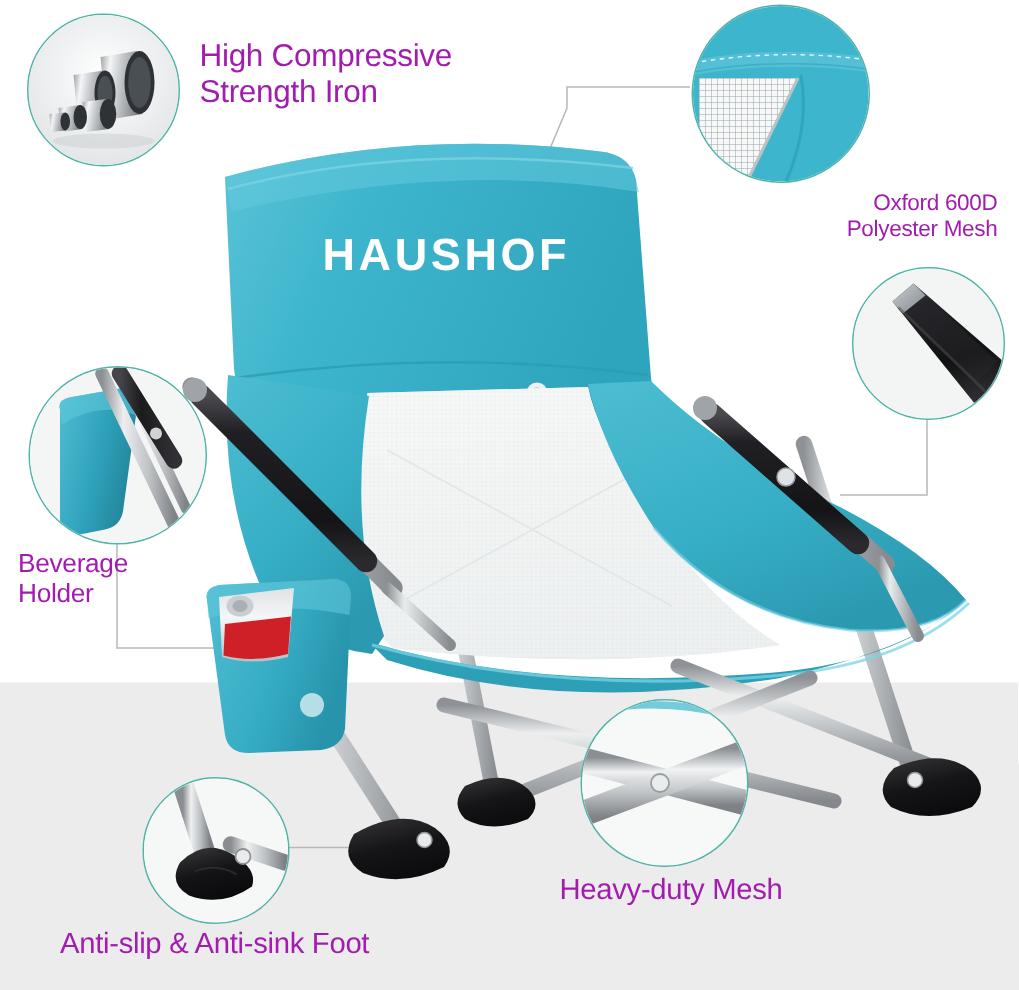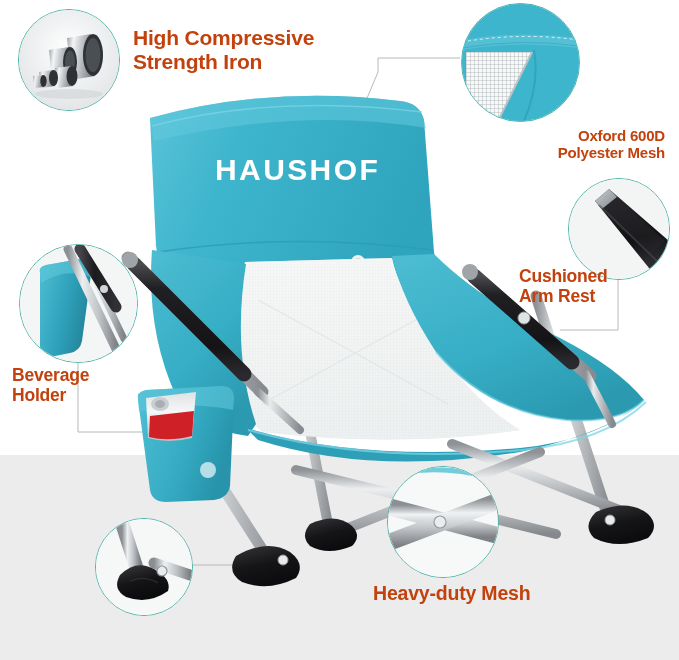--- a/index.html
+++ b/index.html
@@ -1,19 +1,19 @@
 <!DOCTYPE html>
 <html><head>
 <meta charset="utf-8">
 <style>
   html,body{margin:0;padding:0;background:#fff;}
   body{font-family:"Liberation Sans","DejaVu Sans",sans-serif;}
   #stage{position:relative;width:679px;height:660px;overflow:hidden;background:#ffffff;}
   .floor{position:absolute;left:0;right:0;top:455px;bottom:0;background:#ececec;}
-  .callout-label{position:absolute;color:#c2410c;font-weight:bold;line-height:1.12;letter-spacing:-0.2px;}
+  .callout-label{position:absolute;color:#a21caf;font-weight:normal;line-height:1.12;letter-spacing:-0.2px;}
   .circ{position:absolute;border-radius:50%;border:1.4px solid #4fb3a8;overflow:hidden;background:#fdfdfd;}
   svg{display:block;}
   .lbl-2line{white-space:pre-line;}
 </style>
 </head>
 <body>
 
 <div id="stage">
 
   <div class="floor"></div>
@@ -252,22 +252,20 @@
           <stop offset="100%" stop-color="#83888c"></stop>
         </linearGradient>
       </defs>
       <rect width="100" height="100" fill="#f3f5f5"></rect>
       <path d="M26 22 L40 10 L100 62 L100 86 L84 94 Z" fill="url(#foamG)"></path>
       <path d="M26 22 L40 10 L48 18 L33 30 Z" fill="url(#tipG)"></path>
       <path d="M33 30 L48 18 L96 62 L82 76 Z" fill="#2a2a2e" opacity="0.45"></path>
       <path d="M30 26 L88 82" stroke="#4e4e53" stroke-width="2" fill="none" opacity="0.5"></path>
     </svg>
   </div>
-  <div class="callout-label lbl-2line" style="left:519px;top:267px;width:160px;font-size:17.5px;">Cushioned
-Arm Rest</div>
 
   <div class="circ" style="left:19px;top:244px;width:117px;height:117px;">
     <svg width="117" height="117" viewBox="0 0 117 117">
       <defs>
         <linearGradient id="hg2" x1="0" y1="0" x2="1" y2="0.4">
           <stop offset="0%" stop-color="#4fbed3"></stop>
           <stop offset="60%" stop-color="#2ea1ba"></stop>
           <stop offset="100%" stop-color="#23869c"></stop>
         </linearGradient>
         <linearGradient id="tube2" x1="0" y1="0" x2="1" y2="0">
@@ -316,20 +314,21 @@
         </linearGradient>
       </defs>
       <rect width="96" height="96" fill="#f6f7f7"></rect>
       <path d="M26 4 L44 60" stroke="url(#tube3)" stroke-width="14" stroke-linecap="round" fill="none"></path>
       <path d="M58 44 L94 56" stroke="url(#tube3)" stroke-width="11" stroke-linecap="round" fill="none"></path>
       <path d="M24 56 Q40 40 58 50 Q76 60 72 72 Q52 86 30 78 Q16 70 24 56 Z" fill="url(#footG2)"></path>
       <path d="M34 62 Q48 56 62 64" stroke="#3c3c40" stroke-width="1.2" fill="none" opacity="0.6"></path>
       <circle cx="66" cy="52" r="5" fill="#e9ebec" stroke="#8d9296" stroke-width="1.2"></circle>
     </svg>
   </div>
+  <div class="callout-label" style="left:40px;top:619px;width:290px;font-size:19.5px;">Anti-slip &amp; Anti-sink Foot</div>
 
   <div class="circ" style="left:387px;top:466px;width:110px;height:110px;background:transparent;">
     <svg width="110" height="110" viewBox="0 0 110 110">
       <defs>
         <linearGradient id="tube4" x1="0" y1="0" x2="0" y2="1">
           <stop offset="0%" stop-color="#8b8f93"></stop>
           <stop offset="30%" stop-color="#f0f2f3"></stop>
           <stop offset="62%" stop-color="#c3c7ca"></stop>
           <stop offset="100%" stop-color="#7e8286"></stop>
         </linearGradient>

